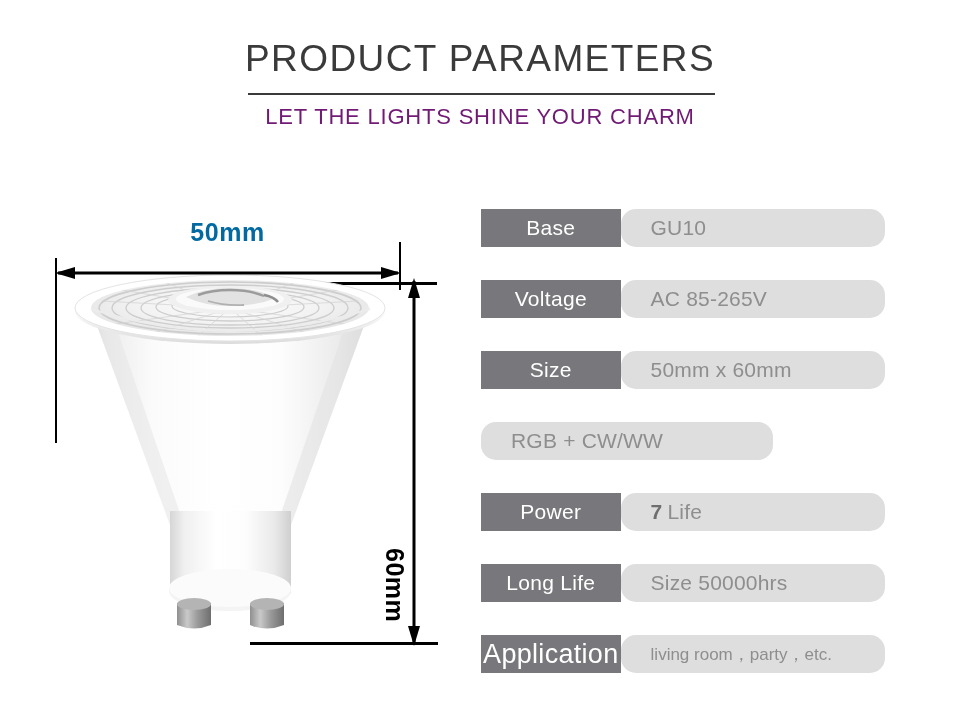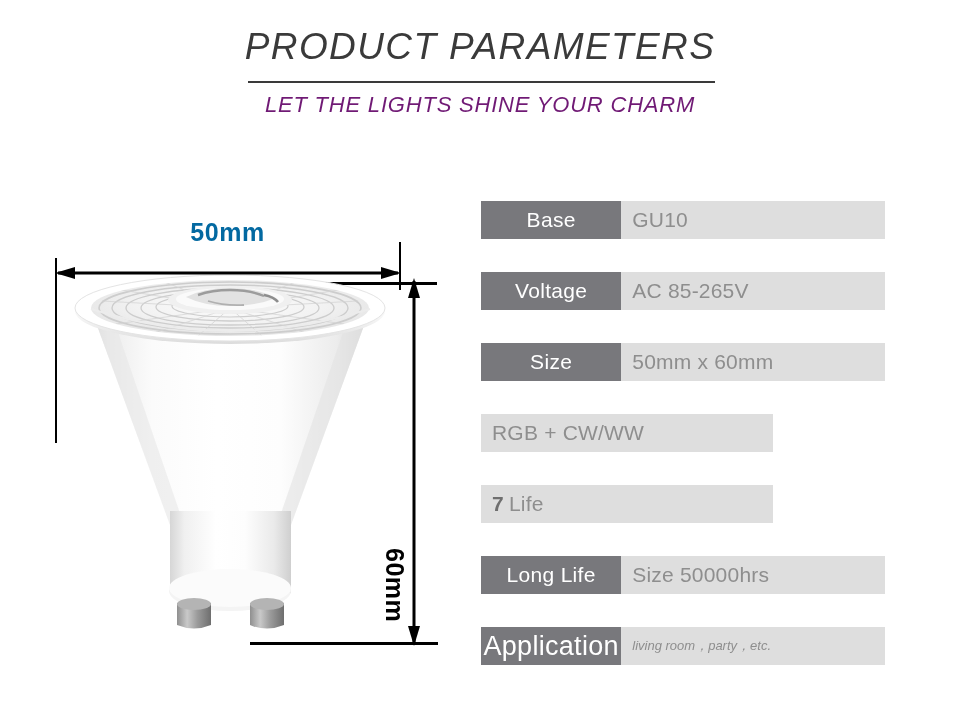--- a/index.html
+++ b/index.html
@@ -17,24 +17,23 @@
     width: 960px;
     height: 723px;
     background: #ffffff;
     overflow: hidden;
   }
 
   
   #header-block {
     position: absolute;
     left: 0;
-    top: 0;
+    top: 12px;
     width: 904px;
     height: 140px;
-    font-style: italic;
   }
   #page-title {
     position: absolute;
     left: 0;
     top: 26px;
     width: 960px;
     text-align: center;
     font-size: 37px;
     letter-spacing: 1.4px;
     color: #3a3a3a;
@@ -147,21 +146,21 @@
     top: 492px;
     width: 188px;
     height: 3px;
     background: #000;
   }
 
   
   #param-table {
     position: absolute;
     left: 481px;
-    top: 201px;
+    top: 209px;
     width: 404px;
   }
   .param-row {
     position: relative;
     height: 38px;
     margin-bottom: 33px;
     display: flex;
     align-items: stretch;
   }
   .param-row:last-child {
@@ -182,27 +181,28 @@
   }
   .param-value {
     width: 292px;
     background: #dedede;
     color: #8e8e8e;
     display: flex;
     align-items: center;
     font-size: 21px;
     font-weight: 400;
     letter-spacing: 0.2px;
-    padding-left: 11px;
+    padding-left: 30px;
     white-space: nowrap;
     box-sizing: border-box;
+    border-radius: 15px;
   }
   
   .param-row.row-application .param-key { font-size: 27px; }
-  .param-row.row-application .param-value { font-size: 13px; letter-spacing: 0; font-style: italic; }
+  .param-row.row-application .param-value { font-size: 17px; letter-spacing: 0; }
   
   .value-emphasis {
     font-weight: 700;
     color: #6f6f6f;
     margin-right: 5px;
   }
 </style>
 </head>
 <body>
 
@@ -356,20 +356,21 @@
     <div class="param-row row-size">
       <div class="param-key">Size</div>
       <div class="param-value">50mm x 60mm</div>
     </div>
 
     <div class="param-row row-color">
       <div class="param-value">RGB + CW/WW</div>
     </div>
 
     <div class="param-row row-power">
+      <div class="param-key">Power</div>
       <div class="param-value">
         <span class="value-emphasis">7</span>
           <span>Life</span>
       </div>
     </div>
 
     <div class="param-row row-long-life">
       <div class="param-key">Long Life</div>
       <div class="param-value">Size 50000hrs</div>
     </div>

